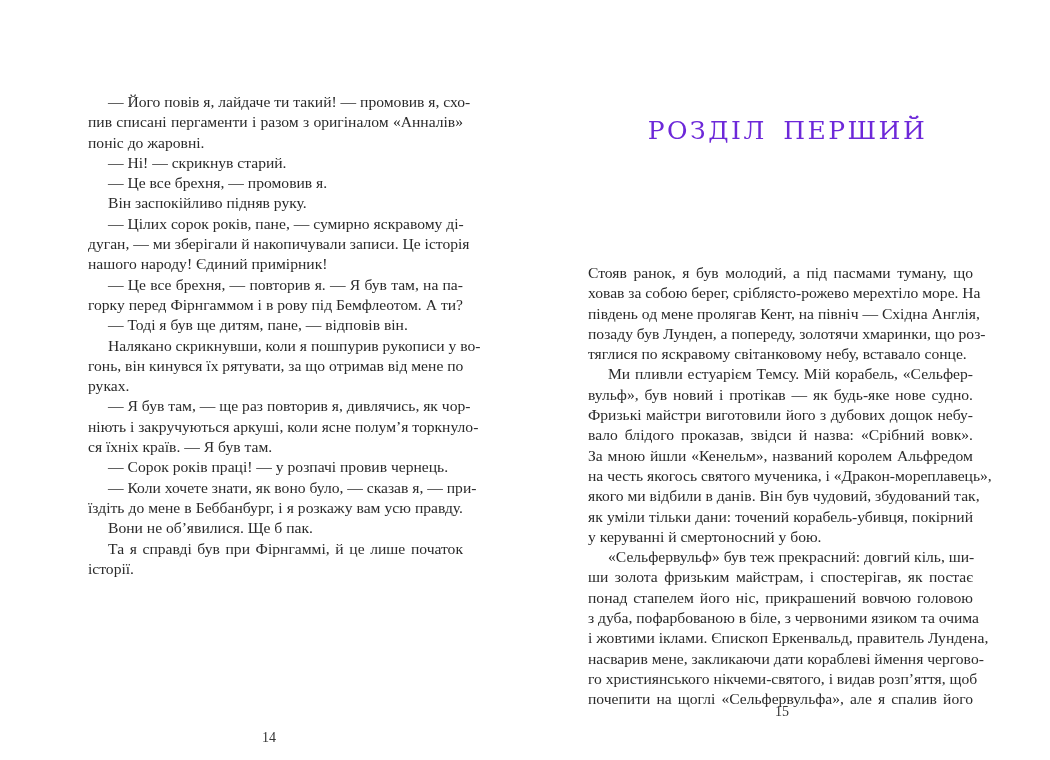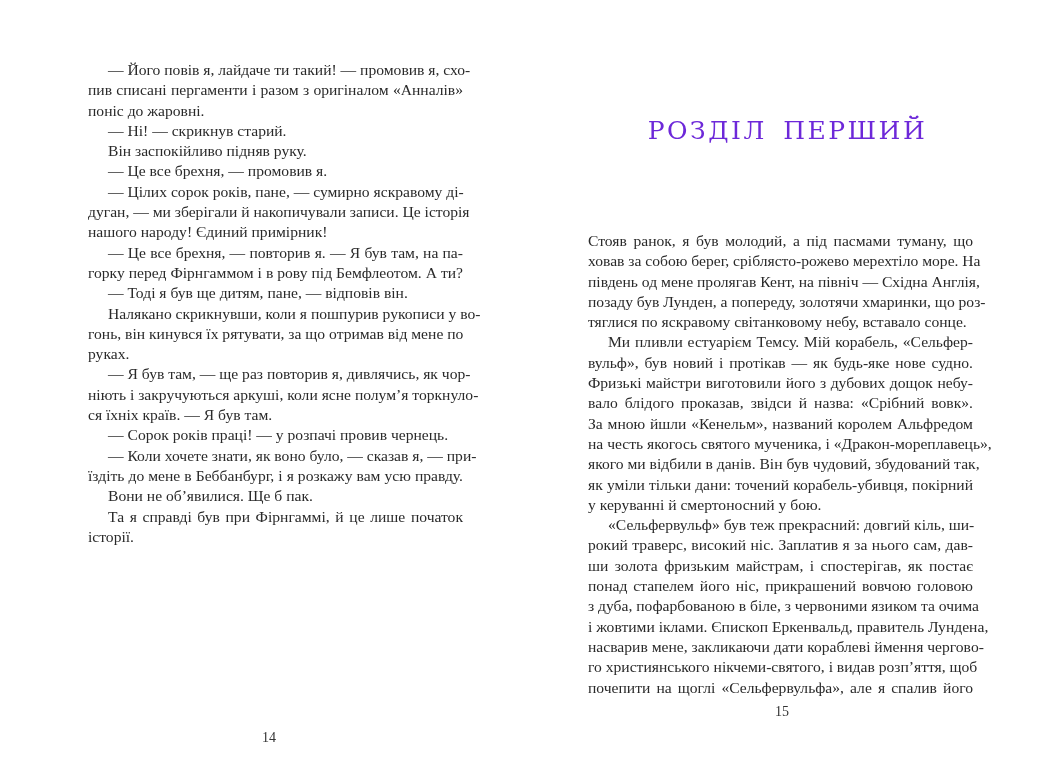--- a/index.html
+++ b/index.html
@@ -1,43 +1,43 @@
 <!DOCTYPE html>
 <html><head>
   <meta charset="utf-8">
   <style>
     html, body { margin: 0; padding: 0; background: #ffffff; }
     body { width: 1050px; height: 760px; position: relative; overflow: hidden;
            font-family: "Liberation Serif", "DejaVu Serif", serif; color: #2a2a2a; }
     .page { position: absolute; top: 0; height: 760px; }
     .page-left { left: 0; width: 525px; }
     .page-right { left: 525px; width: 525px; }
-    .text-block { position: absolute; font-size: 15.6px; line-height: 20.3px; }
+    .text-block { position: absolute; font-size: 15.6px; line-height: 20.3px; margin-top: 32px; }
     .left-text { left: 88px; top: 60px; width: 375px; }
     .right-text { left: 63px; top: 231px; width: 385px; }
     .line { display: block; white-space: nowrap; text-align: justify; text-align-last: justify; height: 20.3px; }
     .line.last { text-align-last: left; }
     .line.indent { padding-left: 20px; }
     .chapter-title { position: absolute; left: 0; width: 525px; top: 116px; text-align: center;
                      font-family: "DejaVu Serif", serif; font-size: 25px; letter-spacing: 2.5px; color: #6d28d9; word-spacing: 6px; }
     .page-number { position: absolute; top: 704px; font-size: 14px; color: #333; }
     .pn-left { left: 262px; margin-top: 26px; }
     .pn-right { left: 250px; }
   </style>
 </head>
 <body>
 
 <div class="page page-left">
   <div class="text-block left-text" id="left-body">
       <span class="line indent">— Його повів я, лайдаче ти такий! — промовив я, схо-</span>
       <span class="line">пив списані пергаменти і разом з оригіналом «Анналів»</span>
       <span class="line last">поніс до жаровні.</span>
       <span class="line indent last">— Ні! — скрикнув старий.</span>
+      <span class="line indent last">— Це все брехня, — промовив я.</span>
       <span class="line indent last">Він заспокійливо підняв руку.</span>
-      <span class="line indent last">— Це все брехня, — промовив я.</span>
       <span class="line indent">— Цілих сорок років, пане, — сумирно яскравому ді-</span>
       <span class="line">дуган, — ми зберігали й накопичували записи. Це історія</span>
       <span class="line last">нашого народу! Єдиний примірник!</span>
       <span class="line indent">— Це все брехня, — повторив я. — Я був там, на па-</span>
       <span class="line">горку перед Фірнгаммом і в рову під Бемфлеотом. А ти?</span>
       <span class="line indent last">— Тоді я був ще дитям, пане, — відповів він.</span>
       <span class="line indent">Налякано скрикнувши, коли я пошпурив рукописи у во-</span>
       <span class="line">гонь, він кинувся їх рятувати, за що отримав від мене по</span>
       <span class="line last">руках.</span>
       <span class="line indent">— Я був там, — ще раз повторив я, дивлячись, як чор-</span>
@@ -64,21 +64,20 @@
       <span class="line indent">Ми пливли естуарієм Темсу. Мій корабель, «Сельфер-</span>
       <span class="line">вульф», був новий і протікав — як будь-яке нове судно.</span>
       <span class="line">Фризькі майстри виготовили його з дубових дощок небу-</span>
       <span class="line">вало блідого проказав, звідси й назва: «Срібний вовк».</span>
       <span class="line">За мною йшли «Кенельм», названий королем Альфредом</span>
       <span class="line">на честь якогось святого мученика, і «Дракон-мореплавець»,</span>
       <span class="line">якого ми відбили в данів. Він був чудовий, збудований так,</span>
       <span class="line">як уміли тільки дани: точений корабель-убивця, покірний</span>
       <span class="line last">у керуванні й смертоносний у бою.</span>
       <span class="line indent">«Сельфервульф» був теж прекрасний: довгий кіль, ши-</span>
-      <span class="line">рокий траверс, високий ніс. Заплатив я за нього сам, дав-</span>
       <span class="line">ши золота фризьким майстрам, і спостерігав, як постає</span>
       <span class="line">понад стапелем його ніс, прикрашений вовчою головою</span>
       <span class="line">з дуба, пофарбованою в біле, з червоними язиком та очима</span>
       <span class="line">і жовтими іклами. Єпископ Еркенвальд, правитель Лундена,</span>
       <span class="line">насварив мене, закликаючи дати кораблеві ймення чергово-</span>
       <span class="line">го християнського нікчеми-святого, і видав розп’яття, щоб</span>
       <span class="line">почепити на щоглі «Сельфервульфа», але я спалив його</span>
     </div>
   <div class="page-number pn-right">15</div>
 </div>

